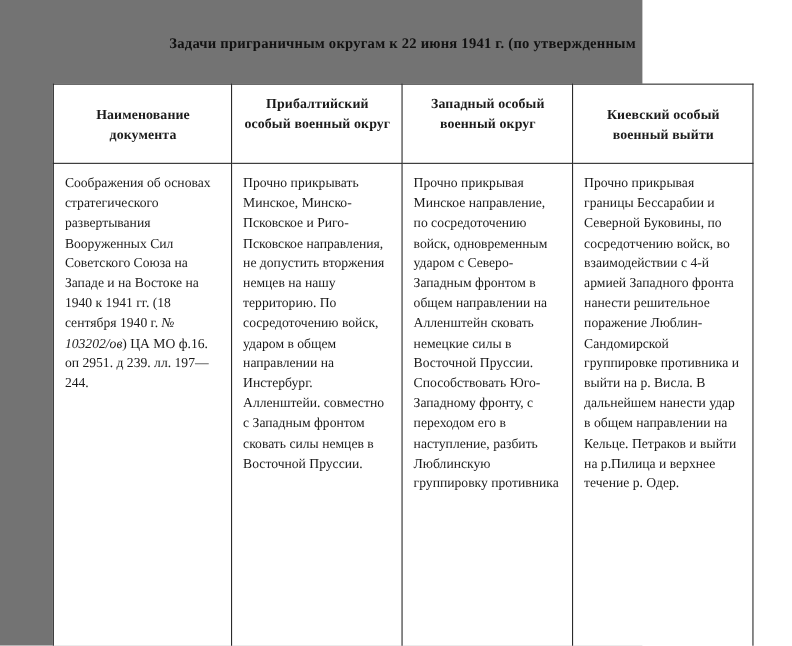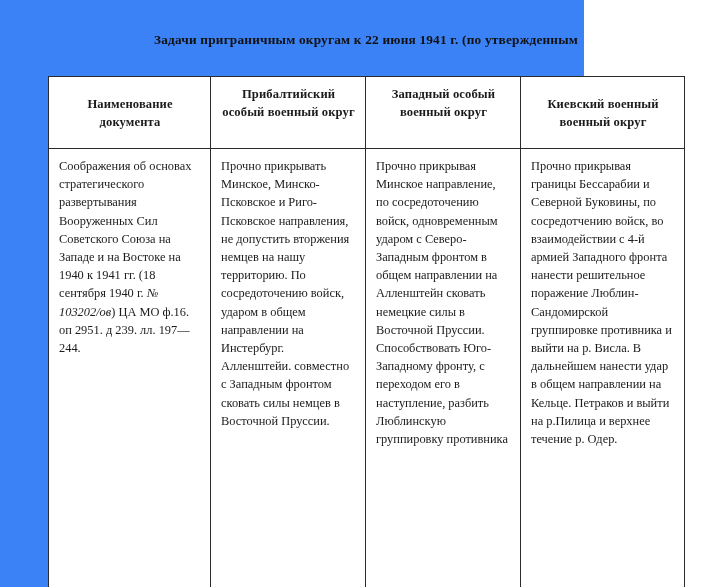--- a/index.html
+++ b/index.html
@@ -12,21 +12,21 @@
     width: 720px;
     height: 587px;
     font-family: "Liberation Serif", "DejaVu Serif", serif;
     color: #1a1a1a;
     overflow: hidden;
   }
   .page {
     position: relative;
     width: 584px;
     height: 587px;
-    background: #3b82f6;
+    background: #737373;
     box-sizing: border-box;
   }
   .doc-title {
     position: absolute;
     left: 48px;
     top: 30px;
     width: 636px;
     text-align: center;
     font-weight: bold;
     font-size: 13.3px;
@@ -100,21 +100,21 @@
       <col class="c1">
       <col class="c2">
       <col class="c3">
       <col class="c4">
     </colgroup>
     <thead>
       <tr>
         <th>Наименование документа</th>
         <th class="hdr-mid">Прибалтийский особый военный округ</th>
         <th class="hdr-mid">Западный особый военный округ</th>
-        <th>Киевский военный военный округ</th>
+        <th>Киевский особый военный выйти</th>
       </tr>
     </thead>
     <tbody>
       <tr>
         <td class="cell-doc"><span>Соображения об основах стратегического развертывания Вооруженных Сил Советского Союза на Западе и на Востоке на 1940 к 1941 гг. (18 сентября 1940 г. </span><span class="ital">№ 103202/ов</span><span>) ЦА МО ф.16. оп 2951. д 239. лл. 197—244.</span></td>
         <td class="cell-pribalt">Прочно прикрывать Минское, Минско-Псковское и Риго-Псковское направления, не допустить вторжения немцев на нашу территорию. По сосредоточению войск, ударом в общем направлении на Инстербург. Алленштейи. совместно с Западным фронтом сковать силы немцев в Восточной Пруссии.</td>
         <td class="cell-zapad">Прочно прикрывая Минское направление, по сосредоточению войск, одновременным ударом с Северо-Западным фронтом в общем направлении на Алленштейн сковать немецкие силы в Восточной Пруссии. Способствовать Юго- Западному фронту, с переходом его в наступление, разбить Люблинскую группировку противника</td>
         <td class="cell-kiev">Прочно прикрывая границы Бессарабии и Северной Буковины, по сосредотчению войск, во взаимодействии с 4-й армией Западного фронта нанести решительное поражение Люблин-Сандомирской группировке противника и выйти на р. Висла. В дальнейшем нанести удар в общем направлении на Кельце. Петраков и выйти на р.Пилица и верхнее течение р. Одер.</td>
       </tr>
     </tbody>

